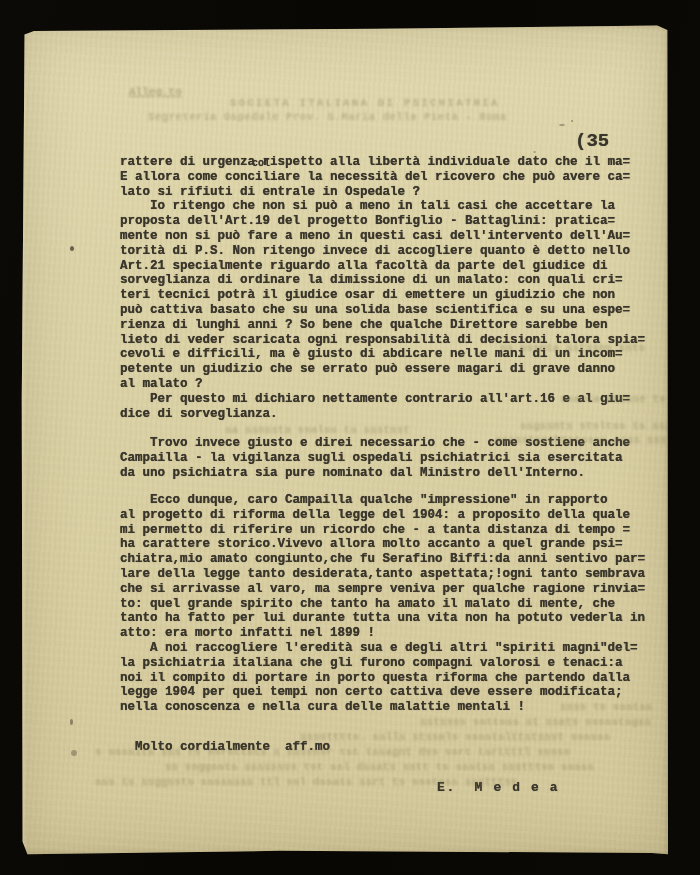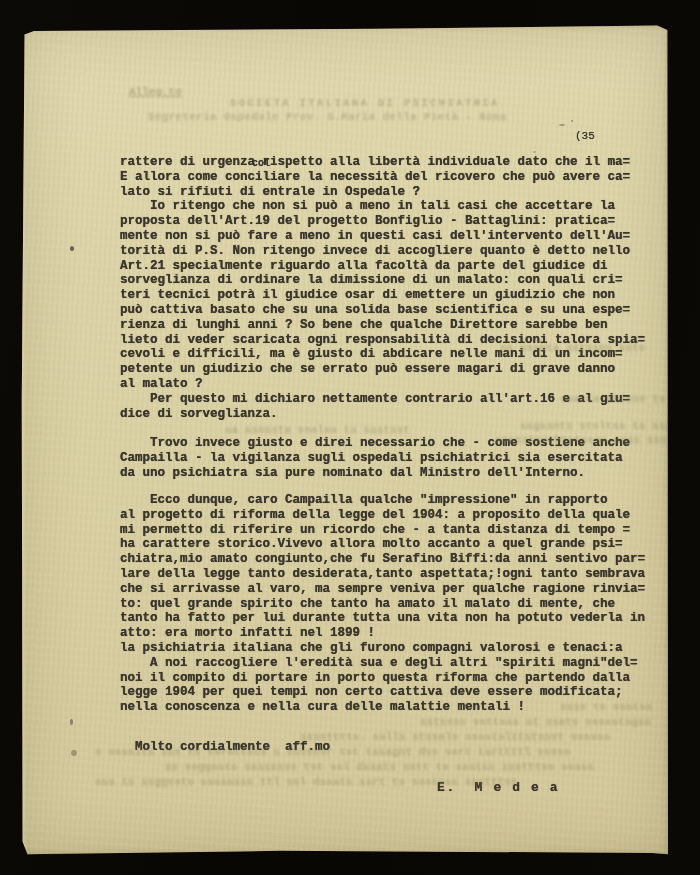--- a/index.html
+++ b/index.html
@@ -31,21 +31,21 @@
     background:
       repeating-linear-gradient(93deg, rgba(120,110,70,0.045) 0 2px, rgba(0,0,0,0) 2px 5px),
       repeating-linear-gradient(4deg, rgba(250,245,215,0.05) 0 3px, rgba(0,0,0,0) 3px 8px);
   }
   .paper-edge{
     position:absolute;left:0;top:0;bottom:0;width:6px;pointer-events:none;
     background:linear-gradient(90deg, rgba(243,237,202,0.55), rgba(243,237,202,0));
   }
   .page-number{
     position:absolute;
-    font-size:11px;font-weight:400;color:var(--ink);
+    font-size:19px;font-weight:700;color:var(--ink);
     text-shadow:0 0 0.7px rgba(50,45,35,0.8);
     white-space:pre;
   }
   .pblock{position:absolute;left:99px;}
   .tline{
     white-space:pre;
     font-size:12.5px;line-height:14.8px;font-weight:700;
     color:var(--ink);
     text-shadow:0 0 0.7px rgba(50,45,35,0.8), 0.3px 0.3px 0 rgba(58,52,40,0.35);
   }
@@ -116,22 +116,22 @@
         <div class="tline">    Ecco dunque, caro Campailla qualche "impressione" in rapporto</div>
         <div class="tline">al progetto di riforma della legge del 1904: a proposito della quale</div>
         <div class="tline">mi permetto di riferire un ricordo che - a tanta distanza di tempo =</div>
         <div class="tline">ha carattere storico.Vivevo allora molto accanto a quel grande psi=</div>
         <div class="tline">chiatra,mio amato congiunto,che fu Serafino Biffi:da anni sentivo par=</div>
         <div class="tline">lare della legge tanto desiderata,tanto aspettata;!ogni tanto sembrava</div>
         <div class="tline">che si arrivasse al varo, ma sempre veniva per qualche ragione rinvia=</div>
         <div class="tline">to: quel grande spirito che tanto ha amato il malato di mente, che</div>
         <div class="tline">tanto ha fatto per lui durante tutta una vita non ha potuto vederla in</div>
         <div class="tline">atto: era morto infatti nel 1899 !</div>
+        <div class="tline">    A noi raccogliere l'eredità sua e degli altri "spiriti magni"del=</div>
         <div class="tline">la psichiatria italiana che gli furono compagni valorosi e tenaci:a</div>
-        <div class="tline">    A noi raccogliere l'eredità sua e degli altri "spiriti magni"del=</div>
         <div class="tline">noi il compito di portare in porto questa riforma che partendo dalla</div>
         <div class="tline">legge 1904 per quei tempi non certo cattiva deve essere modificata;</div>
         <div class="tline">nella conoscenza e nella cura delle malattie mentali !</div>
       </div>
       <div class="pblock" style="top: 715px;">
         <div class="tline">  Molto cordialmente  aff.mo</div>
       </div>
     </div>
 
   <div class="signature" style="left:416px;top:755px;">E.  M e d e a</div>

